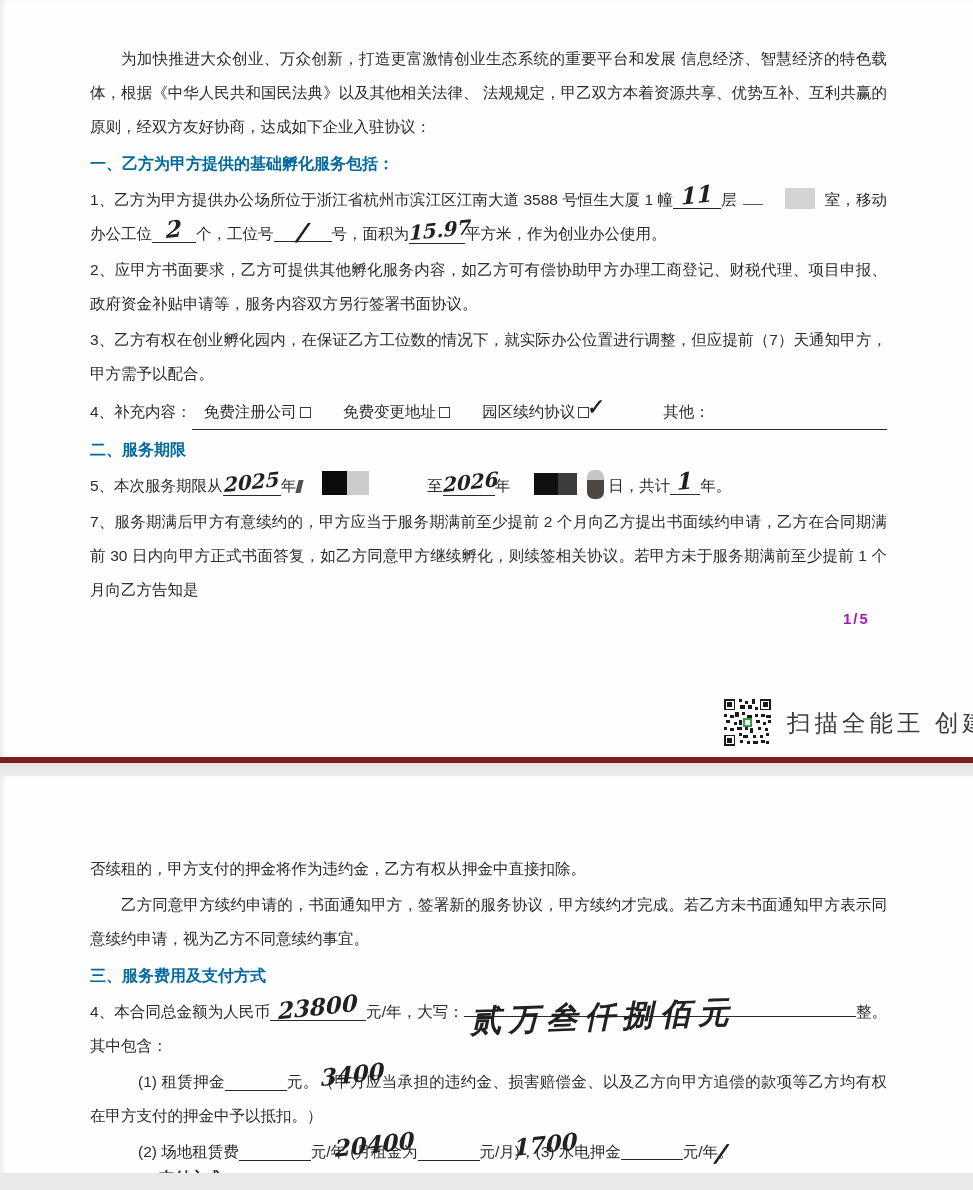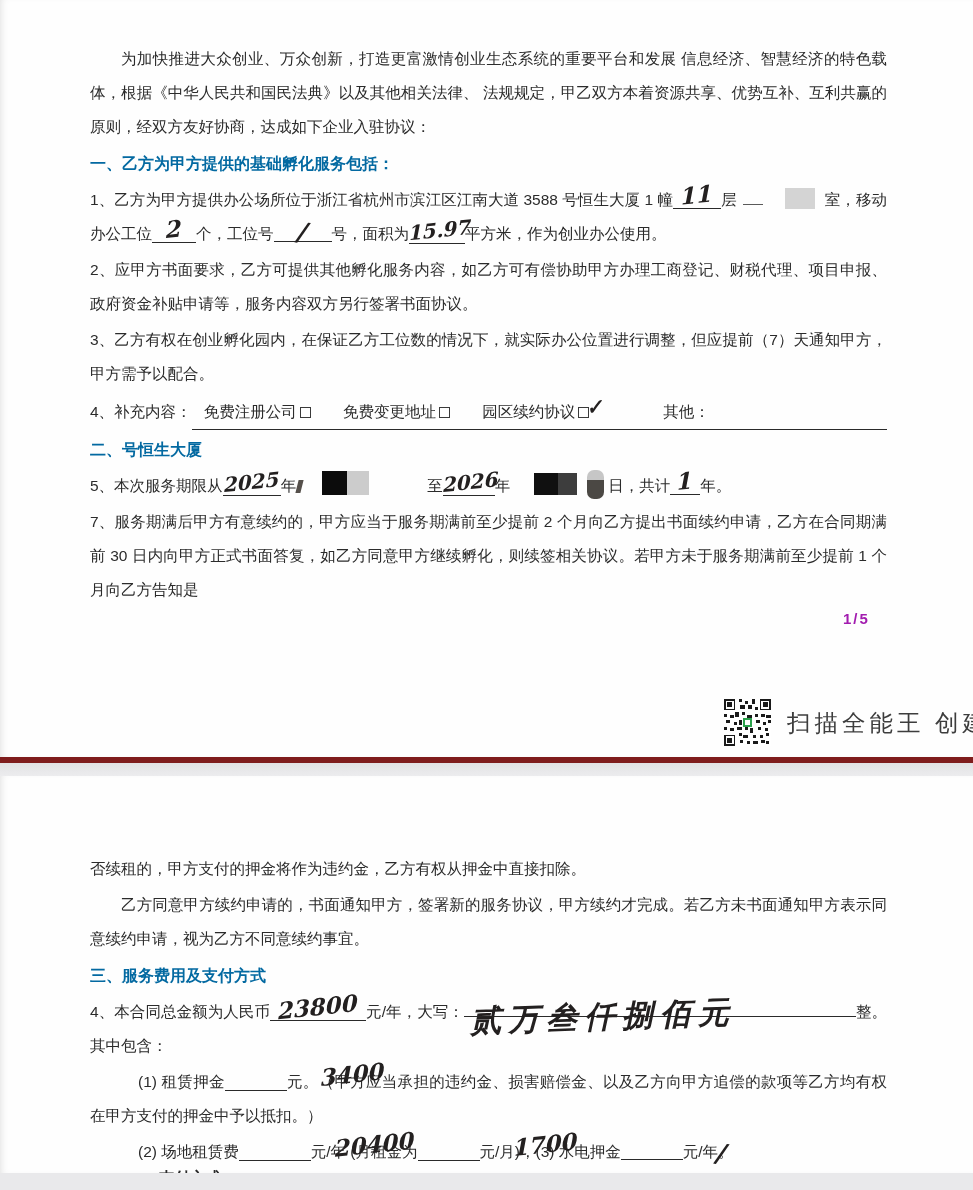--- a/index.html
+++ b/index.html
@@ -126,21 +126,21 @@
     <p class="para optrow">
       <span>4、补充内容：</span>
       <span class="optline">
         <span class="opt"><span>免费注册公司</span><span class="cb"></span></span>
         <span class="opt"><span>免费变更地址</span><span class="cb"></span></span>
         <span class="opt"><span>园区续约协议</span><span class="cb"></span><span class="hw tick">✓</span></span>
         <span class="other">其他：</span>
       </span>
     </p>
 
-    <h3 class="sec">二、号恒生大厦</h3>
+    <h3 class="sec">二、服务期限</h3>
 
     <p class="para">
       <span>5、本次服务期限从</span><span class="blank w-yfrom"><span class="hw small">2025</span></span><span>年</span><span class="inkmark"></span><span class="redact rd-black1"></span><span class="redact rd-gray1"></span><span>至</span><span class="blank w-yto"><span class="hw small">2026</span></span><span>年</span><span class="redact rd-black2"></span><span class="redact rd-round"></span><span>日，共计</span><span class="blank w-total"><span class="hw">1</span></span><span>年。</span>
     </p>
 
 
     <p class="para">7、服务期满后甲方有意续约的，甲方应当于服务期满前至少提前 2 个月向乙方提出书面续约申请，乙方在合同期满前 30 日内向甲方正式书面答复，如乙方同意甲方继续孵化，则续签相关协议。若甲方未于服务期满前至少提前 1 个月向乙方告知是</p>
   </div>
 
   <div class="page-number">1/5</div>

